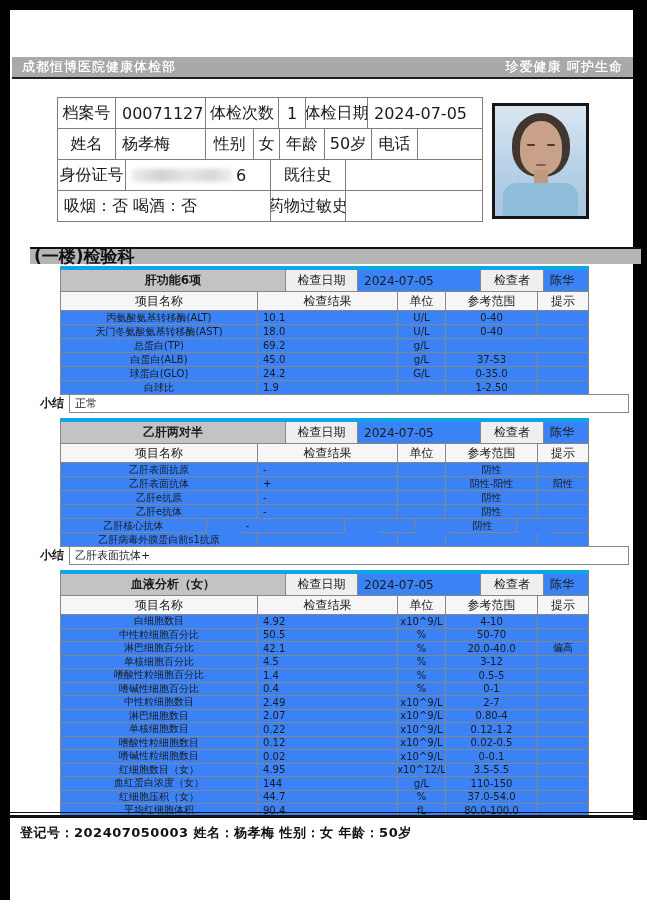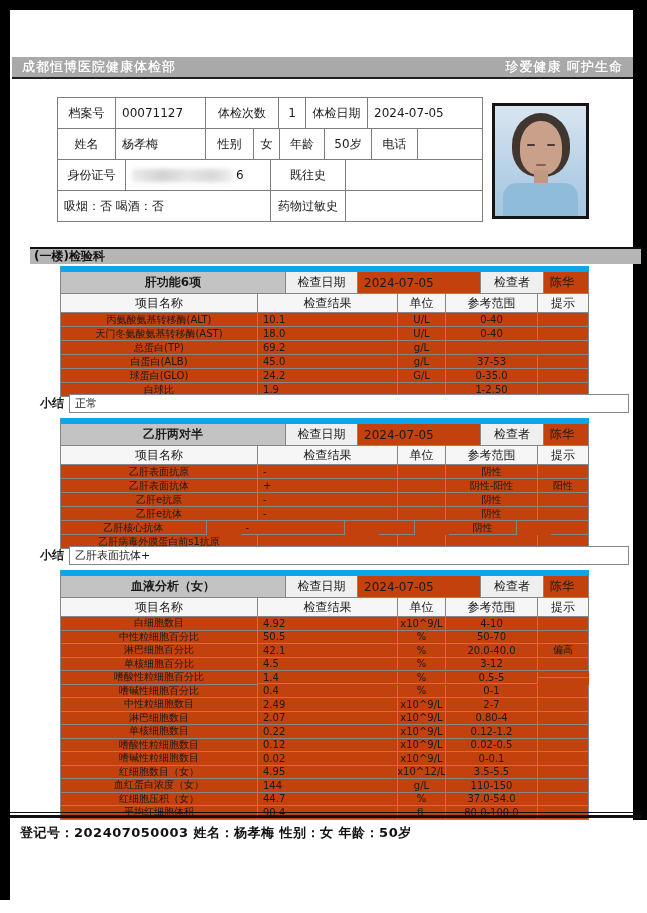--- a/index.html
+++ b/index.html
@@ -20,21 +20,21 @@
     display:flex;justify-content:space-between;align-items:center;
     padding:0 10px;color:#fdfdfd;font-weight:bold;font-size:13px;letter-spacing:1px;
     text-shadow:0 0 1px #777;
   }
 
   
   .ptable{position:absolute;left:57px;top:97px;width:425px;
     border-top:1px solid #7d7d7d;border-left:1px solid #7d7d7d;background:#fff;}
   .p-row{display:flex;height:31px;}
   .p-cell{box-sizing:border-box;border-right:1px solid #7d7d7d;border-bottom:1px solid #7d7d7d;
-    display:flex;align-items:center;font-size:12px;overflow:hidden;white-space:nowrap;}
+    display:flex;align-items:center;font-size:16px;overflow:hidden;white-space:nowrap;}
   .p-lab{justify-content:center;}
   .p-val{padding-left:6px;}
   .p-ctr{justify-content:center;}
   .blur-chip{display:inline-block;width:100px;height:13px;border-radius:2px;
     background:linear-gradient(90deg,#ececec,#d2d2d2 30%,#e6e6e6 55%,#d8d8d8 80%,#efefef);
     filter:blur(2px);margin-right:4px;}
 
   
   .photo{position:absolute;left:492px;top:103px;width:91px;height:110px;
     border:3px solid #151515;background:linear-gradient(#d9e6f1 0%,#b6d0e6 60%,#a7c6e0 100%);
@@ -47,25 +47,25 @@
   .ph-eye.l{left:32px;} .ph-eye.r{left:52px;}
   .ph-mouth{position:absolute;top:58px;left:41px;width:10px;height:2px;background:#8a5f52;border-radius:1px;}
   .ph-neck{position:absolute;top:64px;left:39px;width:14px;height:16px;background:#c19880;}
   .ph-shirt{position:absolute;bottom:0;left:8px;width:75px;height:33px;background:#8fbcd9;
     border-radius:14px 14px 0 0;}
 
   
   .section-bar{position:absolute;left:30px;top:247px;width:611px;height:17px;
     background:#b5b5b5;border-top:2px solid #111;box-sizing:border-box;
     display:flex;align-items:center;padding-left:4px;
-    font-size:12px;font-weight:bold;color:#111;}
-
-  
-  .labtable{position:absolute;left:60px;width:528px;background:#c2410c;
-    border-top:6px solid #0ea5e9;border-left:1px solid #868686;}
+    font-size:17px;font-weight:bold;color:#111;}
+
+  
+  .labtable{position:absolute;left:60px;width:528px;background:#3b82f6;
+    border-top:4px solid #0ea5e9;border-left:1px solid #868686;}
   .lt-row{display:flex;}
   .lt-cell{box-sizing:border-box;border-right:1px solid #868686;border-bottom:1px solid #868686;
     display:flex;align-items:center;overflow:hidden;white-space:nowrap;}
   .c-title{background:#c3c3c3;font-weight:bold;justify-content:center;font-size:12px;}
   .c-lab{background:#efefef;justify-content:center;font-size:12px;}
   .c-val{padding-left:6px;font-size:12px;}
   .c-head{background:#f6f6f6;justify-content:center;font-size:12px;}
   .c-name{justify-content:center;font-size:10px;}
   .c-res{padding-left:5px;font-size:10px;}
   .c-unit,.c-range,.c-hint{justify-content:center;font-size:10px;}
@@ -307,21 +307,21 @@
       <div class="lt-cell c-range" style="width: 92px;">20.0-40.0</div>
       <div class="lt-cell c-hint" style="width: 51px;">偏高</div>
     </div>
     <div class="lt-row" style="height: 13.5px;">
       <div class="lt-cell c-name" style="width: 197px; text-align: center;">单核细胞百分比</div>
       <div class="lt-cell c-res" style="width: 140px;">4.5</div>
       <div class="lt-cell c-unit" style="width: 48px;">%</div>
       <div class="lt-cell c-range" style="width: 92px;">3-12</div>
       <div class="lt-cell c-hint" style="width: 51px;"></div>
     </div>
-    <div class="lt-row" style="height: 13.5px; align-items: center;">
+    <div class="lt-row" style="height: 13.5px;">
       <div class="lt-cell c-name" style="width: 197px;">嗜酸性粒细胞百分比</div>
       <div class="lt-cell c-res" style="width: 140px;">1.4</div>
       <div class="lt-cell c-unit" style="width: 48px;">%</div>
       <div class="lt-cell c-range" style="width: 92px;">0.5-5</div>
       <div class="lt-cell c-hint" style="width: 51px;"></div>
     </div>
     <div class="lt-row" style="height: 13.5px;">
       <div class="lt-cell c-name" style="width: 197px;">嗜碱性细胞百分比</div>
       <div class="lt-cell c-res" style="width: 140px;">0.4</div>
       <div class="lt-cell c-unit" style="width: 48px;">%</div>

